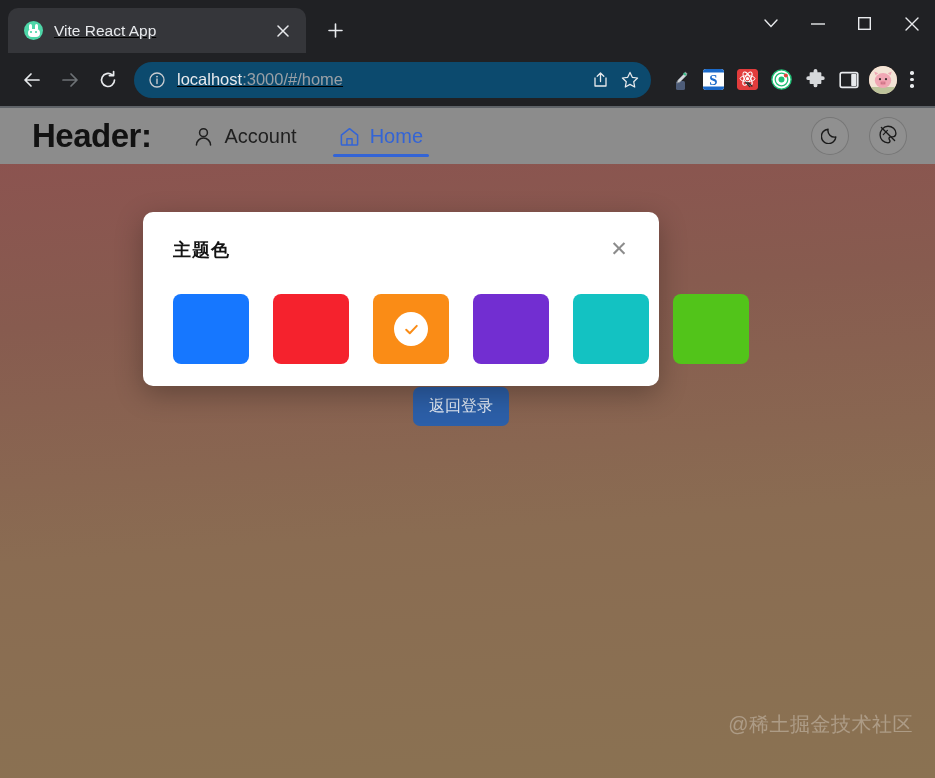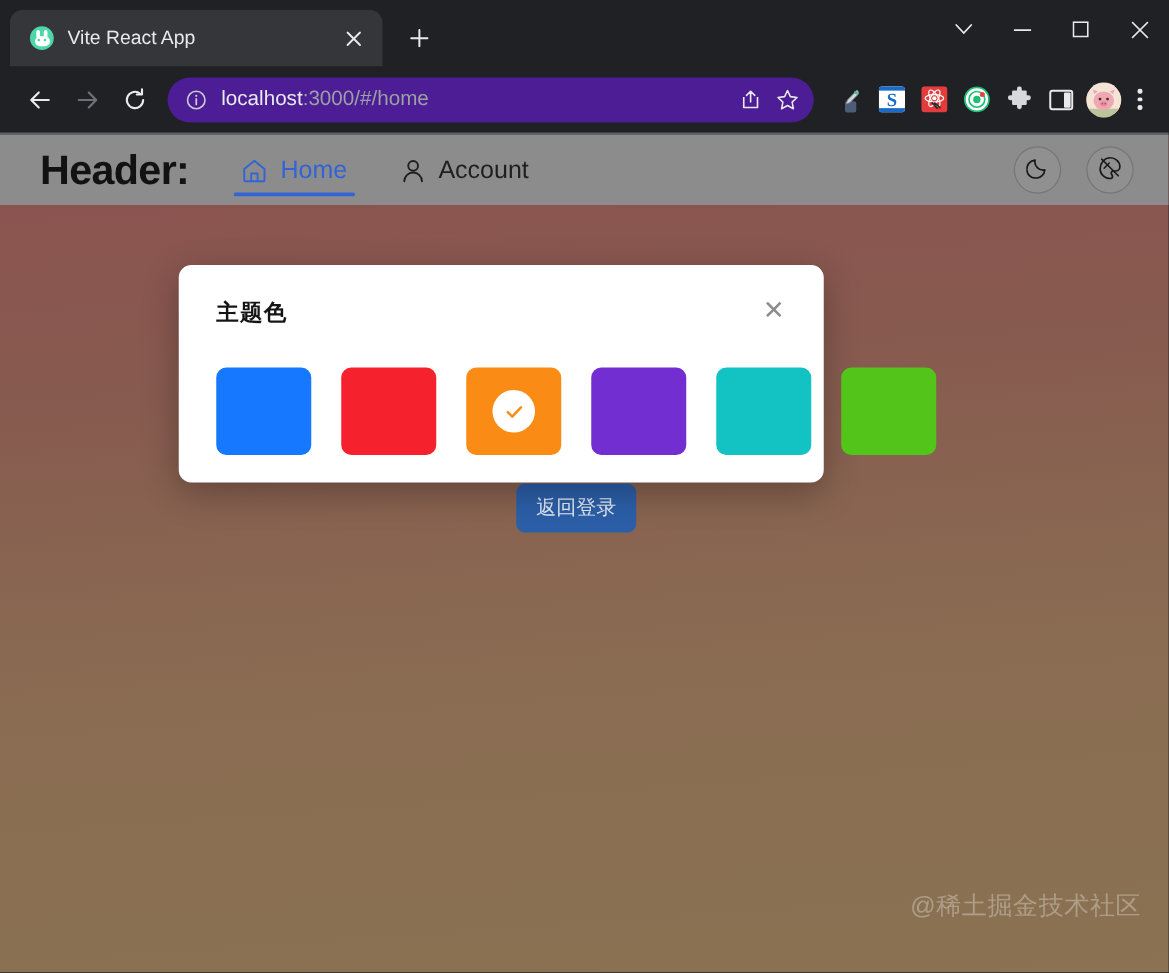--- a/index.html
+++ b/index.html
@@ -8,20 +8,21 @@
     font-family: "Liberation Sans", sans-serif;
     overflow: hidden;
     background: #202124;
   }
 
   
   .browser-chrome {
     width: 935px;
     background: #202124;
     user-select: none;
+    text-decoration: underline;
   }
 
   
   .tab-strip {
     height: 53px;
     display: flex;
     align-items: flex-end;
     padding-left: 8px;
     position: relative;
   }
@@ -121,21 +122,21 @@
   }
   .nav-btn {
     width: 36px; height: 36px;
     display: flex; align-items: center; justify-content: center;
     border-radius: 50%;
     flex: 0 0 auto;
   }
   .omnibox {
     flex: 1 1 auto;
     height: 36px;
-    background: #4c1d95;
+    background: #0c4a6e;
     border-radius: 18px;
     display: flex;
     align-items: center;
     margin: 0 8px 0 6px;
     padding: 0 6px 0 12px;
     min-width: 0;
   }
   .site-info {
     width: 22px; height: 22px;
     display: flex; align-items: center; justify-content: center;
@@ -530,38 +531,38 @@
   <div class="chrome-bottom-edge"></div>
 </div>
 
 <div class="viewport" style="background: linear-gradient(176deg, rgb(141, 81, 80) 0%, rgb(135, 91, 79) 30%, rgb(138, 108, 82) 62%, rgb(138, 114, 82) 100%);">
 
   <div class="app-header" style="background: rgb(140, 140, 140);">
     <div class="app-title">Header:</div>
 
     <div class="app-nav">
 
+      <div class="nav-item">
+        <span class="nav-icon">
+          <svg width="21" height="21" viewBox="0 0 22 22" aria-hidden="true">
+            <circle cx="11" cy="7" r="4.1" stroke="#1F1F1F" stroke-width="1.6" fill="none"></circle>
+            <path d="M3.6 20 a7.4 7.4 0 0 1 14.8 0" stroke="#1F1F1F" stroke-width="1.6" fill="none" stroke-linecap="round"></path>
+          </svg>
+        </span>
+        <span>Account</span>
+      </div>
+
       <div class="nav-item active">
         <span class="nav-icon">
           <svg width="21" height="21" viewBox="0 0 22 22" aria-hidden="true">
             <path d="M2.5 9.6 L11 2.8 L19.5 9.6 V19 a0.9 0.9 0 0 1 -0.9 0.9 H3.4 A0.9 0.9 0 0 1 2.5 19 Z" stroke="#3364D6" stroke-width="1.6" fill="none" stroke-linejoin="round"></path>
             <path d="M8.3 19.9 V13.4 h5.4 v6.5" stroke="#3364D6" stroke-width="1.5" fill="none" stroke-linejoin="round"></path>
           </svg>
         </span>
         <span>Home</span>
-      </div>
-
-      <div class="nav-item">
-        <span class="nav-icon">
-          <svg width="21" height="21" viewBox="0 0 22 22" aria-hidden="true">
-            <circle cx="11" cy="7" r="4.1" stroke="#1F1F1F" stroke-width="1.6" fill="none"></circle>
-            <path d="M3.6 20 a7.4 7.4 0 0 1 14.8 0" stroke="#1F1F1F" stroke-width="1.6" fill="none" stroke-linecap="round"></path>
-          </svg>
-        </span>
-        <span>Account</span>
       </div>
     </div>
 
     <div class="header-actions">
       <div class="round-btn">
         <span>
           <svg width="19" height="19" viewBox="0 0 20 20" aria-hidden="true">
             <path d="M15.6 12.6 A7 7 0 0 1 7.4 4.4 A7.6 7.6 0 1 0 15.6 12.6 Z" stroke="#1A1A1A" stroke-width="1.5" fill="none" stroke-linejoin="round"></path>
           </svg>
         </span>

